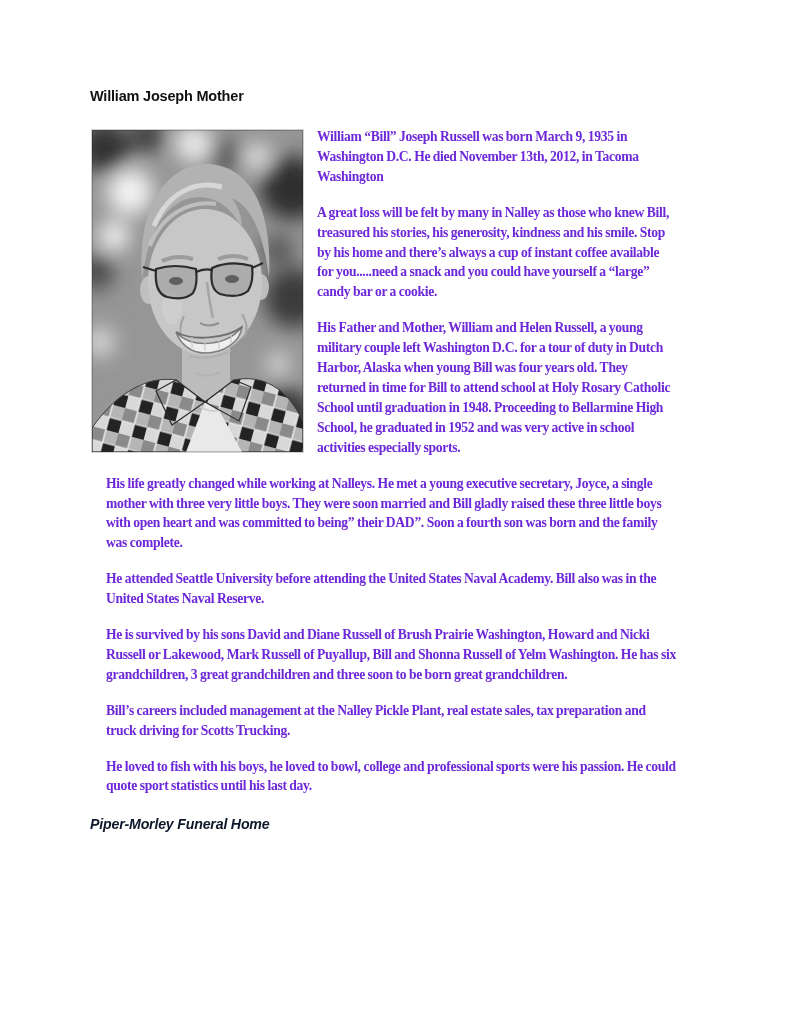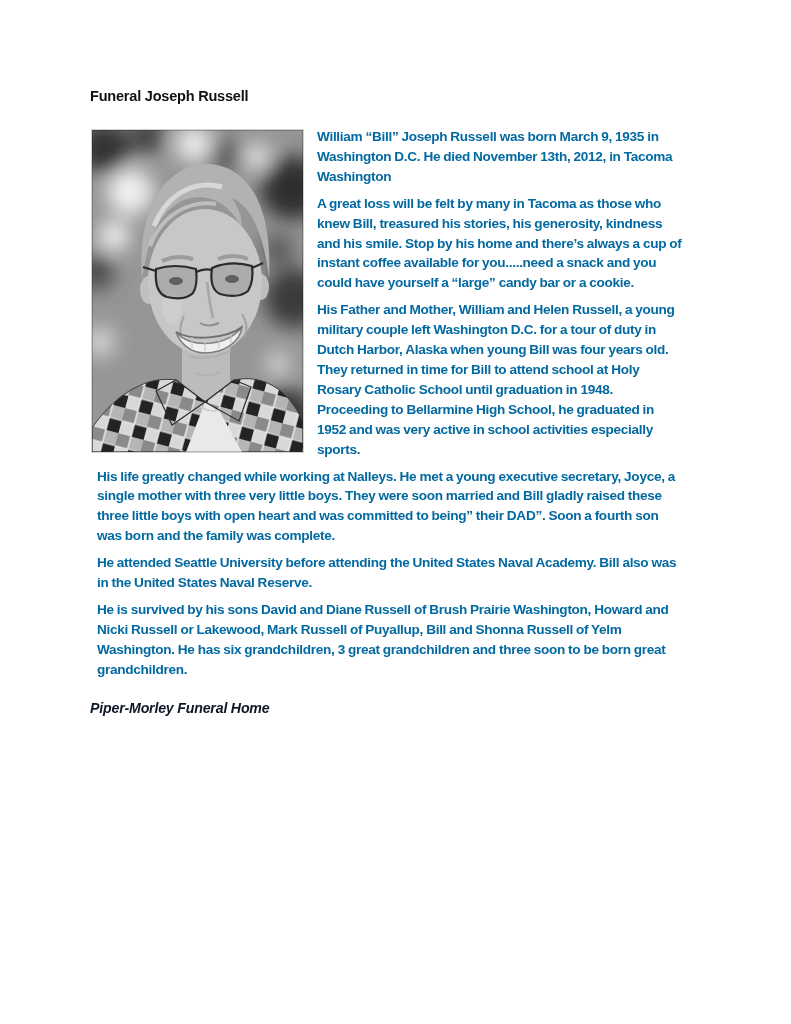--- a/index.html
+++ b/index.html
@@ -28,45 +28,46 @@
   .photo-float {
     float: left;
     width: 211px;
     height: 322px;
     margin: 3px 14px 4px 2px;
     outline: 1px solid rgba(0,0,0,0.18);
     background: #9a9a9a;
   }
   .photo-float svg { display: block; }
   .body-text .para {
-    margin: 7px;
+    margin: 16px;
     font-size: 13.6px;
     font-weight: 600;
     line-height: 19.9px;
     letter-spacing: -0.3px;
     word-spacing: -0.4px;
-    color: #0369a1;
+    color: #6d28d9;
     text-align: left;
+    font-family: Liberation Serif, serif;
   }
   .funeral-credit {
     clear: left;
     margin: 20px 0 0 0;
     font-size: 14.2px;
     font-style: italic;
     font-weight: 600;
     letter-spacing: -0.2px;
     color: #0f172a;
   }
 </style>
 </head>
 <body>
 
 <div class="page">
 
-  <h1 class="doc-title">Funeral Joseph Russell</h1>
+  <h1 class="doc-title">William Joseph Mother</h1>
 
   <div class="body-text">
 
     <div class="photo-float" role="img" aria-label="Black-and-white portrait photograph of a smiling elderly man with swept-back gray hair and wire-rim glasses, wearing a checkered plaid shirt over a white t-shirt, against blurred foliage">
       <svg width="211" height="322" viewBox="0 0 211 322" xmlns="http://www.w3.org/2000/svg">
         <defs>
           <filter id="bgblur" x="-30%" y="-30%" width="160%" height="160%">
             <feGaussianBlur stdDeviation="10"></feGaussianBlur>
           </filter>
           <pattern id="plaid" width="26" height="26" patternUnits="userSpaceOnUse" patternTransform="rotate(15)">
@@ -149,24 +150,26 @@
           <polygon points="84,250 113,272 80,295 64,261" fill="url(#plaid)" stroke="#2e2e2e" stroke-width="1.2"></polygon>
           <polygon points="142,250 113,272 147,291 159,257" fill="url(#plaid)" stroke="#2e2e2e" stroke-width="1.2"></polygon>
 
           <rect x="0.5" y="0.5" width="210" height="321" fill="none" stroke="#000000" stroke-opacity="0.2"></rect>
         </g>
       </svg>
     </div>
 
     <div>
         <p class="para">William “Bill” Joseph Russell was born March 9, 1935 in Washington D.C. He died November 13th, 2012, in Tacoma Washington</p>
-        <p class="para">A great loss will be felt by many in Tacoma as those who knew Bill, treasured his stories, his generosity, kindness and his smile. Stop by his home and there’s always a cup of instant coffee available for you.....need a snack and you could have yourself a “large” candy bar or a cookie.</p>
+        <p class="para">A great loss will be felt by many in Nalley as those who knew Bill, treasured his stories, his generosity, kindness and his smile. Stop by his home and there’s always a cup of instant coffee available for you.....need a snack and you could have yourself a “large” candy bar or a cookie.</p>
         <p class="para">His Father and Mother, William and Helen Russell, a young military couple left Washington D.C. for a tour of duty in Dutch Harbor, Alaska when young Bill was four years old. They returned in time for Bill to attend school at Holy Rosary Catholic School until graduation in 1948. Proceeding to Bellarmine High School, he graduated in 1952 and was very active in school activities especially sports.</p>
         <p class="para">His life greatly changed while working at Nalleys. He met a young executive secretary, Joyce, a single mother with three very little boys. They were soon married and Bill gladly raised these three little boys with open heart and was committed to being” their DAD”. Soon a fourth son was born and the family was complete.</p>
         <p class="para">He attended Seattle University before attending the United States Naval Academy. Bill also was in the United States Naval Reserve.</p>
         <p class="para">He is survived by his sons David and Diane Russell of Brush Prairie Washington, Howard and Nicki Russell or Lakewood, Mark Russell of Puyallup, Bill and Shonna Russell of Yelm Washington. He has six grandchildren, 3 great grandchildren and three soon to be born great grandchildren.</p>
+        <p class="para">Bill’s careers included management at the Nalley Pickle Plant, real estate sales, tax preparation and truck driving for Scotts Trucking.</p>
+        <p class="para">He loved to fish with his boys, he loved to bowl, college and professional sports were his passion. He could quote sport statistics until his last day.</p>
       </div>
 
   </div>
 
   <p class="funeral-credit">Piper-Morley Funeral Home</p>
 
 </div>
 
 </body></html>

